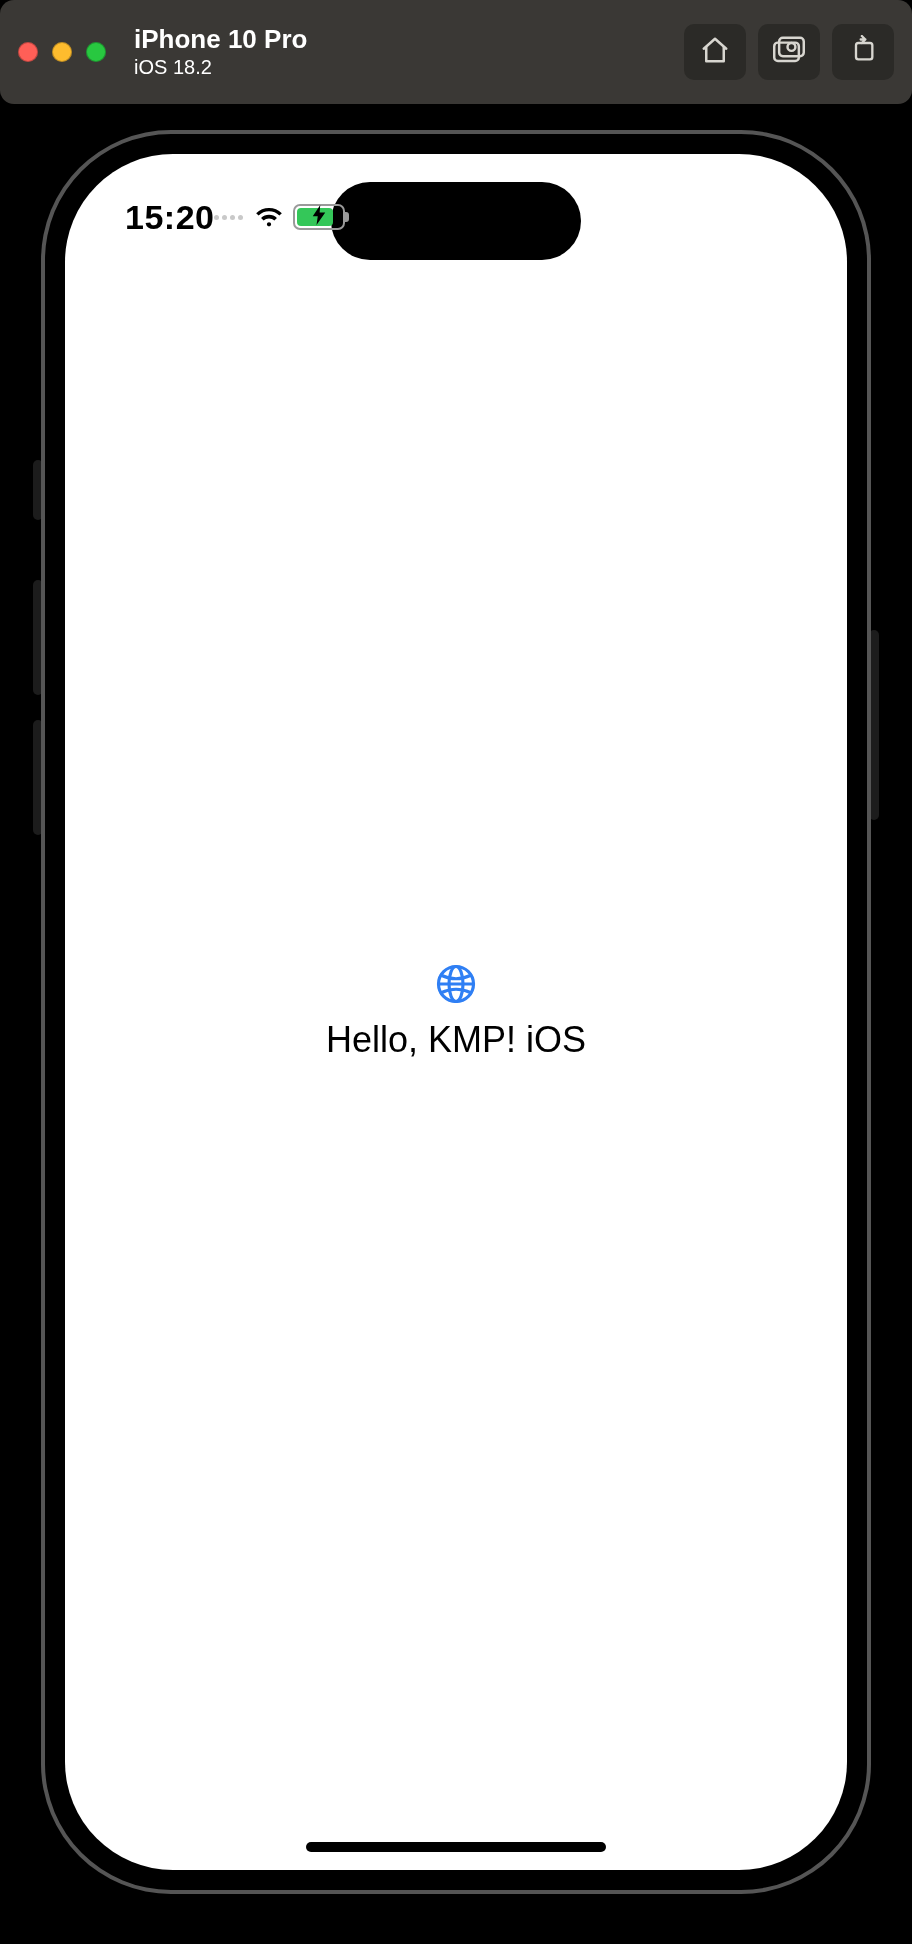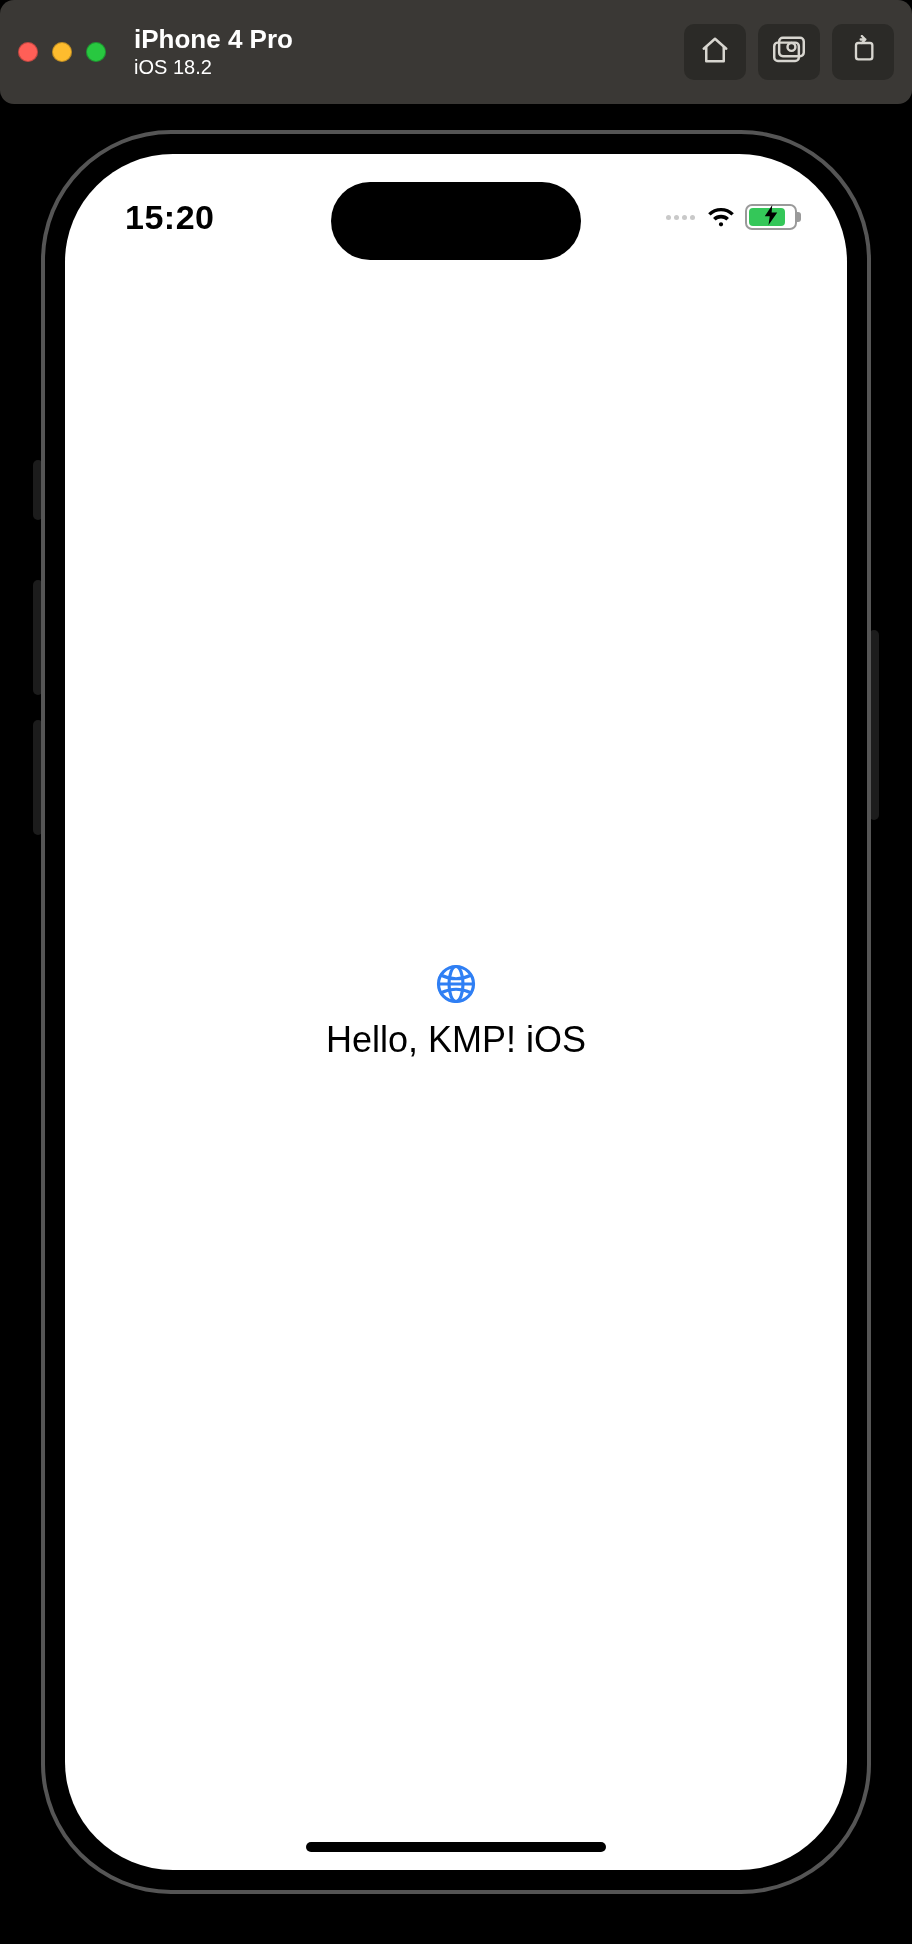--- a/index.html
+++ b/index.html
@@ -108,21 +108,20 @@
       border-radius: 42px;
     }
 
     
     .status-bar {
       position: absolute;
       top: 0; left: 0; right: 0;
       height: 120px;
       display: flex;
       align-items: center;
-      justify-content: space-between;
       padding: 0 50px 0 60px;
     }
     .status-time {
       font-size: 34px;
       font-weight: 600;
       letter-spacing: 0.5px;
       color: #000;
       margin-top: 6px;
     }
     .status-right {
@@ -201,21 +200,21 @@
 </head>
 <body>
 
 <div class="sim-titlebar">
   <div class="traffic-lights">
     <div class="tl red"></div>
     <div class="tl yellow"></div>
     <div class="tl green"></div>
   </div>
   <div class="sim-title-block">
-    <span class="sim-device-name">iPhone 4 Pro</span>
+    <span class="sim-device-name">iPhone 10 Pro</span>
     <span class="sim-os-ver">iOS 18.2</span>
   </div>
   <div class="sim-toolbar">
     <div class="sim-btn">
       <span>
         <svg width="30" height="30" viewBox="0 0 24 24" fill="none" stroke="currentColor" stroke-width="2" stroke-linecap="round" stroke-linejoin="round">
           <path d="M3 11 L12 3 L21 11"></path>
           <path d="M5 10 V21 H19 V10"></path>
         </svg>
       </span>

